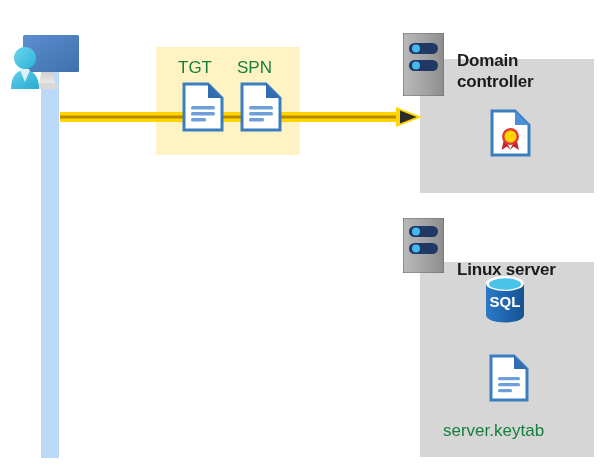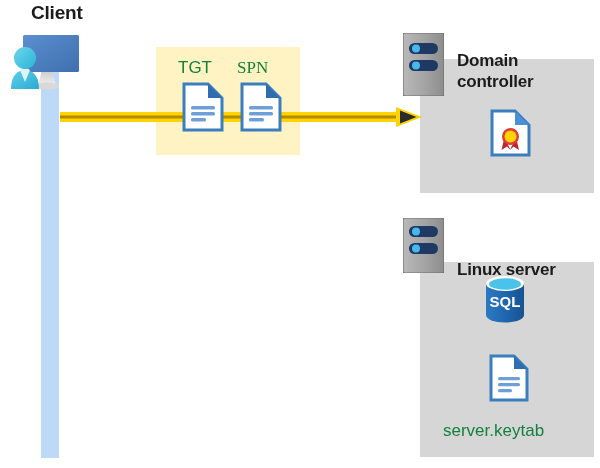--- a/index.html
+++ b/index.html
@@ -56,21 +56,20 @@
   }
   #tgt-label {
     left: 178px;
     top: 58px;
     font-size: 17px;
   }
   #spn-label {
     left: 237px;
     top: 58px;
     font-size: 17px;
-    font-family: Liberation Serif, serif;
   }
   #keytab-label {
     left: 443px;
     top: 421px;
     font-size: 17px;
   }
 
   
   .lifeline {
     position: absolute;
@@ -276,15 +275,14 @@
       <path d="M25 2 L38 15 H25 Z" fill="#2f6cb0"></path>
       <g fill="#6f9fd8">
         <rect x="9" y="23" width="22" height="3.3" rx="1.5"></rect>
         <rect x="9" y="29" width="22" height="3.3" rx="1.5"></rect>
         <rect x="9" y="35" width="14" height="3.3" rx="1.5"></rect>
       </g>
     </svg>
   </div>
   <div class="label-plain" id="keytab-label">server.keytab</div>
 
-  <div class="label-bold" id="client-title">Client</div>
 
 </div>
 
 </body></html>

